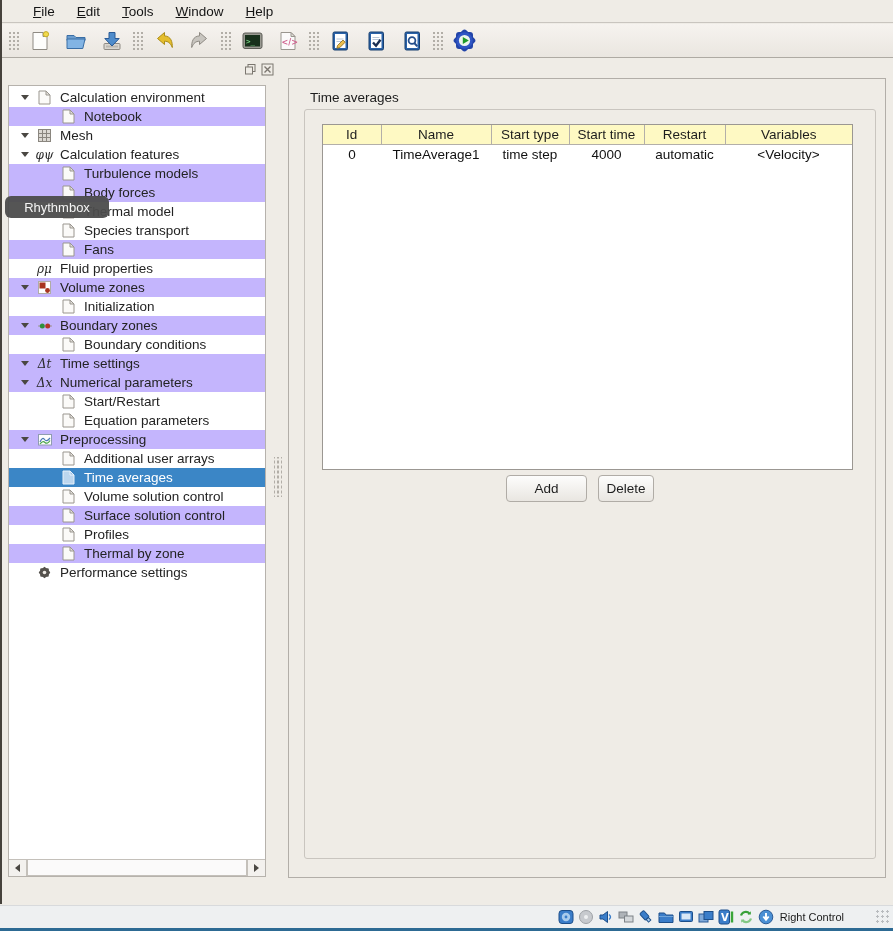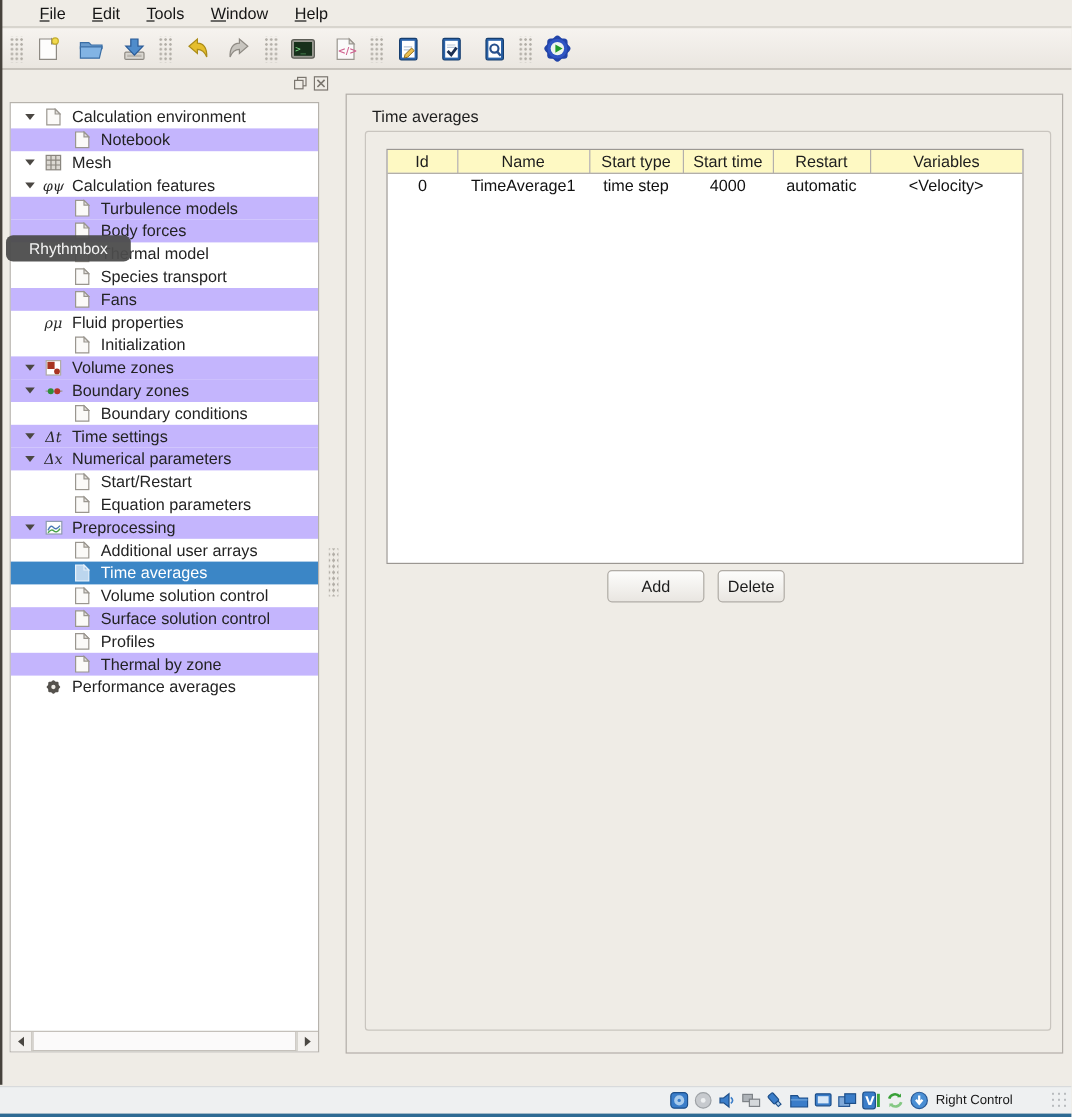--- a/index.html
+++ b/index.html
@@ -323,42 +323,42 @@
           </div>
           <span>Fans</span>
         </div>
         <div class="tree-row">
           <div class="tr-arrowbox"></div>
           <div class="tr-icon">
             <span class="txt-icon">ρμ</span>
           </div>
           <span>Fluid properties</span>
         </div>
-        <div class="tree-row">
-          <div class="tr-spacer"></div>
-          <div class="tr-icon">
-            <svg width="13" height="15" viewBox="0 0 13 15">
-              <path d="M1 1h7l4 4v9H1z" fill="#fbfaf8" stroke="#9a968f"></path>
-              <path d="M8 1l4 4H8z" fill="#e4e1dc" stroke="#9a968f"></path>
-            </svg>
-          </div>
-          <span>Initialization</span>
-        </div>
         <div class="tree-row alt">
           <div class="tr-arrowbox">
             <div class="tr-arrow"></div>
           </div>
           <div class="tr-icon">
             <svg width="15" height="15" viewBox="0 0 15 15">
               <rect x="1.5" y="1.5" width="12" height="12" fill="#fff" stroke="#b0aca6"></rect>
               <rect x="2.5" y="2.5" width="6" height="6" fill="#a83420"></rect>
               <circle cx="10.5" cy="10.5" r="2.4" fill="#a83420"></circle>
             </svg>
           </div>
           <span>Volume zones</span>
+        </div>
+        <div class="tree-row">
+          <div class="tr-spacer"></div>
+          <div class="tr-icon">
+            <svg width="13" height="15" viewBox="0 0 13 15">
+              <path d="M1 1h7l4 4v9H1z" fill="#fbfaf8" stroke="#9a968f"></path>
+              <path d="M8 1l4 4H8z" fill="#e4e1dc" stroke="#9a968f"></path>
+            </svg>
+          </div>
+          <span>Initialization</span>
         </div>
         <div class="tree-row alt">
           <div class="tr-arrowbox">
             <div class="tr-arrow"></div>
           </div>
           <div class="tr-icon">
             <svg width="16" height="14" viewBox="0 0 16 14">
               <path d="M1 7h3M12 7h3" stroke="#9a968f"></path>
               <circle cx="5.3" cy="7" r="2.5" fill="#2f8f3a"></circle>
               <circle cx="10.7" cy="7" r="2.5" fill="#b33527"></circle>
@@ -490,21 +490,21 @@
         <div class="tree-row">
           <div class="tr-arrowbox"></div>
           <div class="tr-icon">
             <svg width="15" height="15" viewBox="0 0 15 15">
               <rect x="3.2" y="3.2" width="8.6" height="8.6" rx="1" fill="#55524d"></rect>
               <rect x="3.2" y="3.2" width="8.6" height="8.6" rx="1" transform="rotate(45 7.5 7.5)" fill="#55524d"></rect>
               <circle cx="7.5" cy="7.5" r="4" fill="#55524d"></circle>
               <circle cx="7.5" cy="7.5" r="1.8" fill="#efece6"></circle>
             </svg>
           </div>
-          <span>Performance averages</span>
+          <span>Performance settings</span>
         </div>
       </div>
     <div class="hscroll">
       <div class="hs-btn">
           <div class="hs-tri-l"></div>
         </div>
       <div class="hs-track">
           <div class="hs-thumb"></div>
         </div>
       <div class="hs-btn right">

